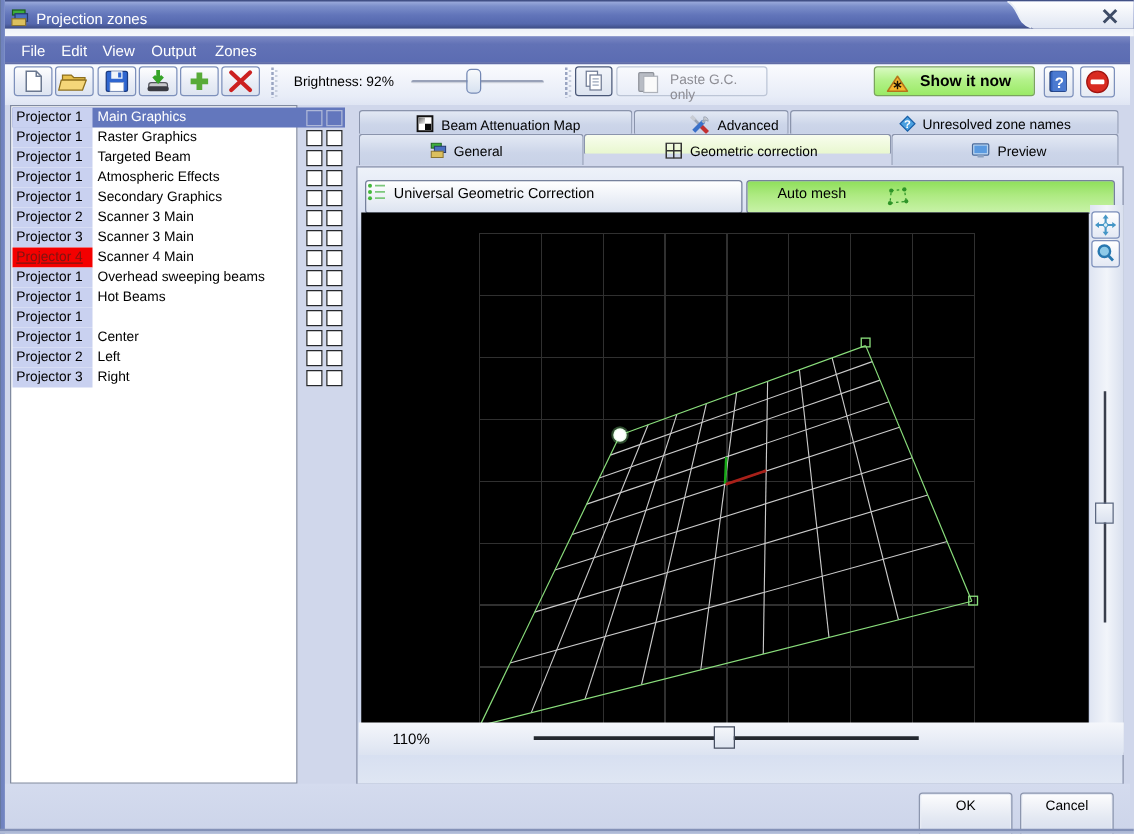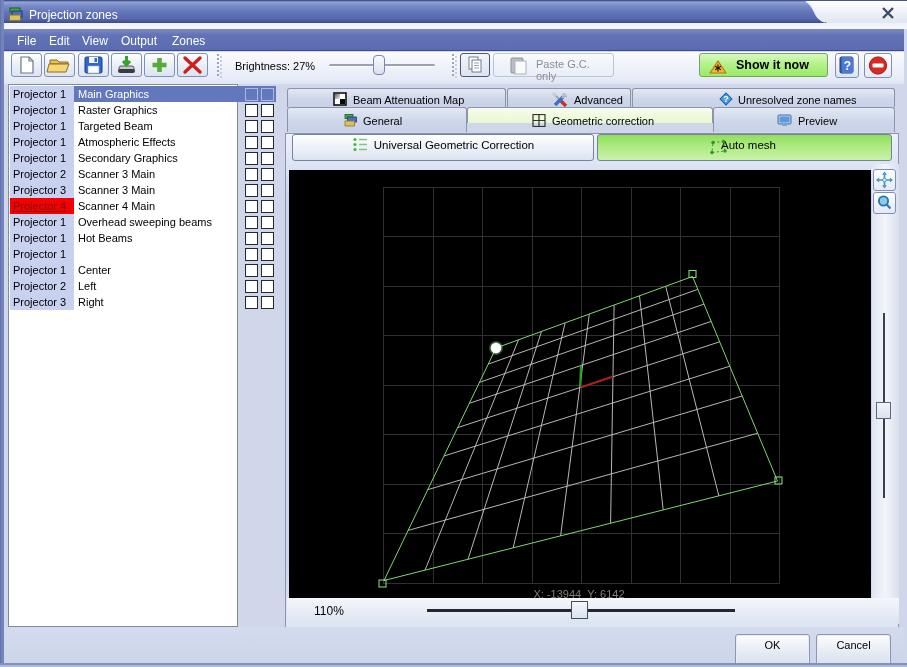--- a/index.html
+++ b/index.html
@@ -32,29 +32,29 @@
 .okbtn{position:absolute;top:7px;width:75px;height:35px;border:1px solid #8c96ae;border-radius:3px;background:linear-gradient(180deg,#fdfdfe,#e3e8f2 60%,#d8dfee);font-size:11px;text-align:center;line-height:20px;color:#000;box-shadow:0 0 0 1px #e8ecf5 inset}
 #winborder{position:absolute;left:0;top:0;bottom:0;width:4px;background:linear-gradient(90deg,#66789f 0,#66789f 1px,#7082bd 1px,#7285c2 3.5px,#aab6d8 4px);pointer-events:none}
 #winborder2{position:absolute;left:0;right:0;bottom:0;height:4px;background:linear-gradient(180deg,#8592b8 0,#8290b6 2px,#aab6d4 2px,#b2bdd8 4px)}
 </style></head><body>
 <style>
 
 .tab{position:absolute;border:1px solid #8a94ac;border-bottom:none;border-radius:3px 3px 0 0;background:linear-gradient(180deg,#e3e9f4,#ccd5e9 60%,#c8d2e7);font-size:11px;color:#000}
 .tablbl{position:absolute;top:3px;white-space:nowrap}
 #tab-gc{background:linear-gradient(180deg,#f8fdee,#e8f7cf)}
 #rightpanel{position:absolute;left:285px;top:133px;width:614px;height:495px;border:1px solid #8a94ac;background:linear-gradient(180deg,#eef2f9,#ccd6ee 12%,#ccd6ee 88%,#dfe6f3)}
-.sbtn{position:absolute;top:0;height:27px;border:1px solid #76819c;border-radius:3px;font-size:11.5px;text-align:center;line-height:21px;color:#000}
+.sbtn{position:absolute;top:10px;height:27px;border:1px solid #76819c;border-radius:3px;font-size:11.5px;text-align:left;line-height:21px;color:#000}
 #ugc-btn{left:6px;width:302px;background:linear-gradient(180deg,#fff,#dce3f0)}
 #am-btn{left:311px;width:295px;background:linear-gradient(180deg,#8fdf5b,#aeea82 45%,#c8f2a8)}
 #canvas{position:absolute;left:3px;top:36px;width:582px;height:431px;background:#000}
 #rctrl{position:absolute;left:586px;top:30px;width:27px;height:438px;background:linear-gradient(90deg,#dfe5f2,#f2f5fa 50%,#d8dfee)}
 .cbtn{position:absolute;left:1px;width:23px;height:22px;border:1px solid #7d90bb;border-radius:3px;background:linear-gradient(180deg,#ffffff,#e4e9f4)}
 #vtrack{position:absolute;left:11px;top:149px;width:2px;height:185px;background:#3a3f4c}
 #vthumb{position:absolute;left:4px;top:238px;width:15px;height:17px;background:linear-gradient(180deg,#f2f5fa,#dbe2ef);border:1px solid #5c6880}
-#canvbtm{position:absolute;left:1px;top:464px;width:612px;height:26px;background:linear-gradient(180deg,#f5f7fb,#dce3f1)}
+#canvbtm{position:absolute;left:1px;top:444px;width:612px;height:26px;background:linear-gradient(180deg,#f5f7fb,#dce3f1)}
 #zoomlbl{position:absolute;left:27px;top:6px;font-size:12px;color:#000}
 #htrack{position:absolute;left:140px;top:11px;width:308px;height:3px;background:#23282f}
 #hthumb{position:absolute;left:284px;top:3px;width:17px;height:18px;background:linear-gradient(180deg,#f4f6fa,#dde4f0);border:1px solid #454e60}
 </style>
 
 <div id="win">
 <div id="titlebar">
  <svg id="swoosh" width="130" height="22" viewBox="0 0 130 22">
         <defs>
   <linearGradient id="swg" x1="0" y1="0" x2="0" y2="1">
@@ -103,21 +103,21 @@
           <rect x="6" y="15" width="17" height="4" rx="2" fill="#3a3b42"></rect>
           <path d="M14.5,2 v8 M11,7 l3.5,4 3.5,-4" fill="none" stroke="#36a428" stroke-width="3"></path>
         </svg></div>
  <div class="tbtn" style="left:141px"><svg width="29" height="22" viewBox="0 0 29 22">
           <path d="M14.5,4 v14 M7.5,11 h14" stroke="#58ab38" stroke-width="4.6"></path>
         </svg></div>
  <div class="tbtn" style="left:174px"><svg width="29" height="22" viewBox="0 0 29 22">
           <path d="M7,4 L22,18 M22,4 L7,18" stroke="#cc2020" stroke-width="3.4" stroke-linecap="round"></path>
         </svg></div>
  <div class="grip" style="left:214px"></div>
- <div id="bright-lbl">Brightness: 27%</div>
+ <div id="bright-lbl">Brightness: 92%</div>
  <div id="bslider-track"></div>
       <div id="bslider-thumb"></div>
  <div class="grip" style="left:449px"></div>
  <div id="copy-btn"><svg width="28" height="22" viewBox="0 0 28 22">
           <rect x="8" y="3" width="9" height="12" fill="#fff" stroke="#707c94"></rect>
           <rect x="11" y="6" width="9" height="12" fill="#fff" stroke="#707c94"></rect>
           <path d="M13,9 h5 M13,11.5 h5 M13,14 h5" stroke="#9aa6ba" stroke-width="1"></path>
         </svg></div>
  <div id="paste-btn">
         <svg style="position:absolute;left:13px;top:2px" width="22" height="19" viewBox="0 0 22 19">
@@ -293,21 +293,21 @@
           <path d="M7,2.5 h8 M7,7.5 h8 M7,12.5 h8" stroke="#7cc87c" stroke-width="1.4"></path>
         </svg>Universal Geometric Correction</div>
  <div class="sbtn" id="am-btn"><svg style="position:absolute;left:112px;top:4px" width="17" height="16" viewBox="0 0 17 16">
           <g fill="#2e9428">
             <circle cx="3" cy="3.5" r="1.7"></circle>
             <circle cx="13.5" cy="2.5" r="1.7"></circle>
             <circle cx="15" cy="12" r="1.7"></circle>
             <circle cx="2" cy="13.5" r="1.7"></circle>
           </g>
           <path d="M3,3.5 L13.5,2.5 L15,12 L2,13.5 Z" fill="none" stroke="#2e9428" stroke-width="1" stroke-dasharray="2 2.4"></path>
-        </svg><span style="margin-left:8px">Auto mesh</span></div>
+        </svg><span style="margin-left:24px">Auto mesh</span></div>
  <div id="canvas">
   <svg width="582" height="431" viewBox="0 0 582 431">
     <g stroke="#303030" stroke-width="1" shape-rendering="crispEdges">
             <line x1="94.5" y1="17" x2="94.5" y2="413"></line>
             <line x1="144.0" y1="17" x2="144.0" y2="413"></line>
             <line x1="193.5" y1="17" x2="193.5" y2="413"></line>
             <line x1="243.0" y1="17" x2="243.0" y2="413"></line>
             <line x1="292.5" y1="17" x2="292.5" y2="413"></line>
             <line x1="342.0" y1="17" x2="342.0" y2="413"></line>
             <line x1="391.5" y1="17" x2="391.5" y2="413"></line>

